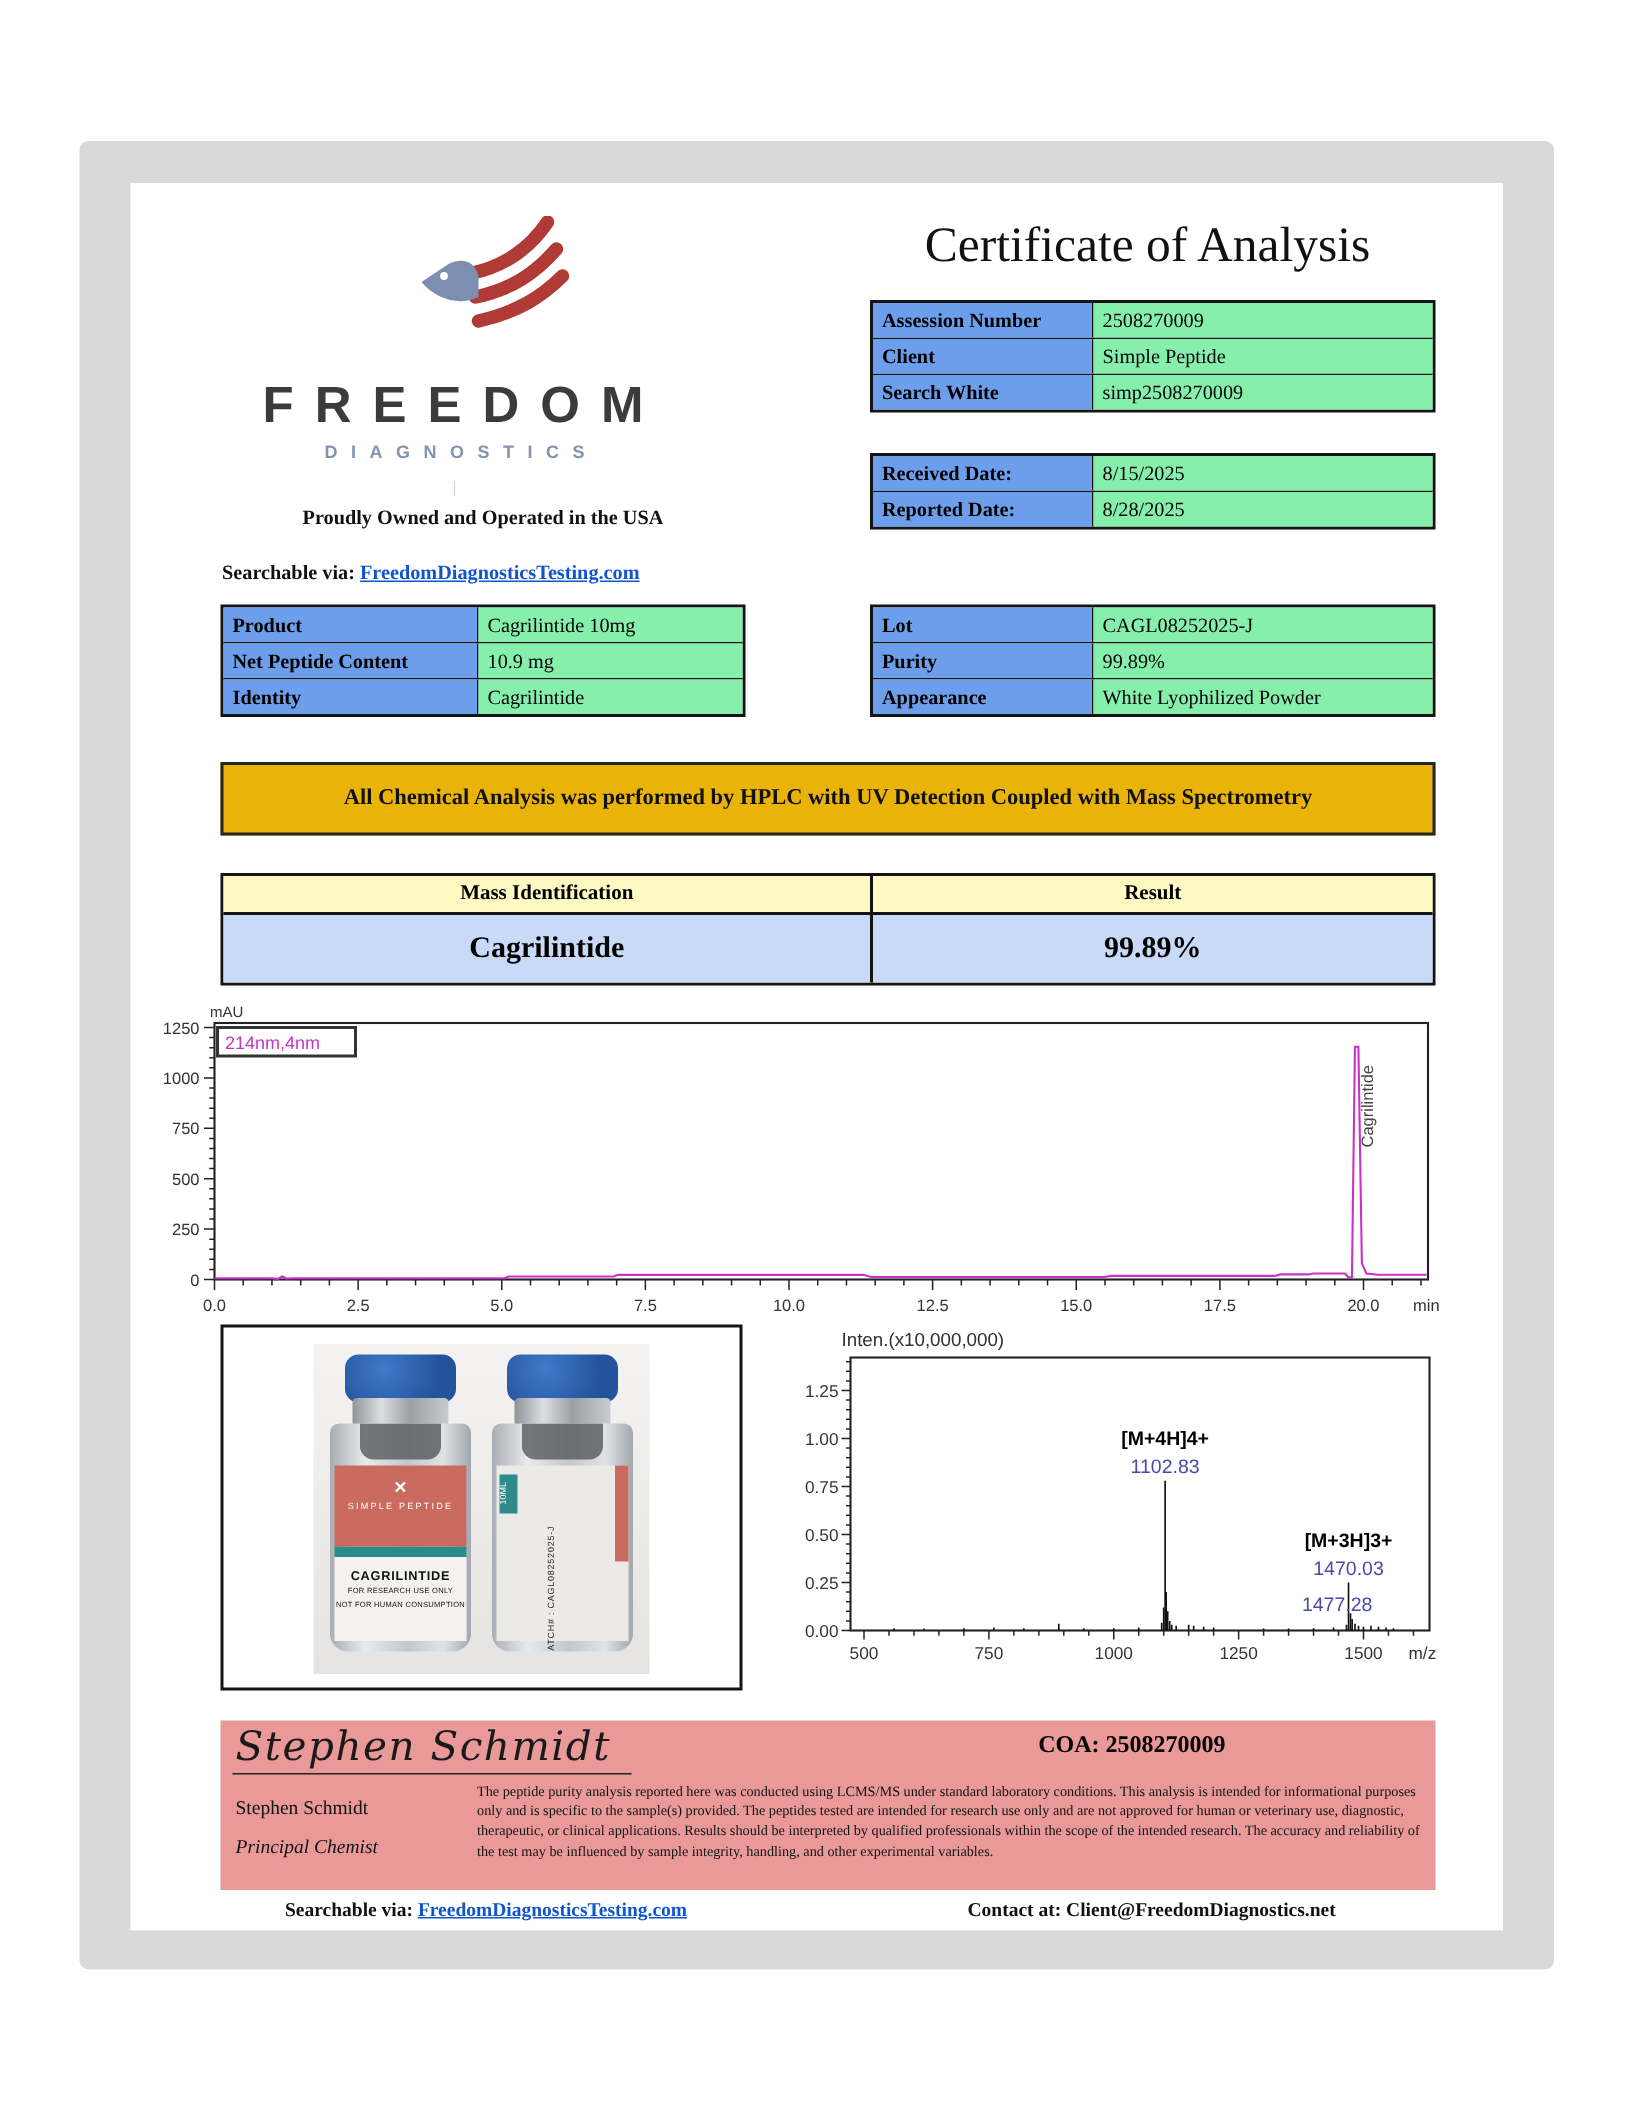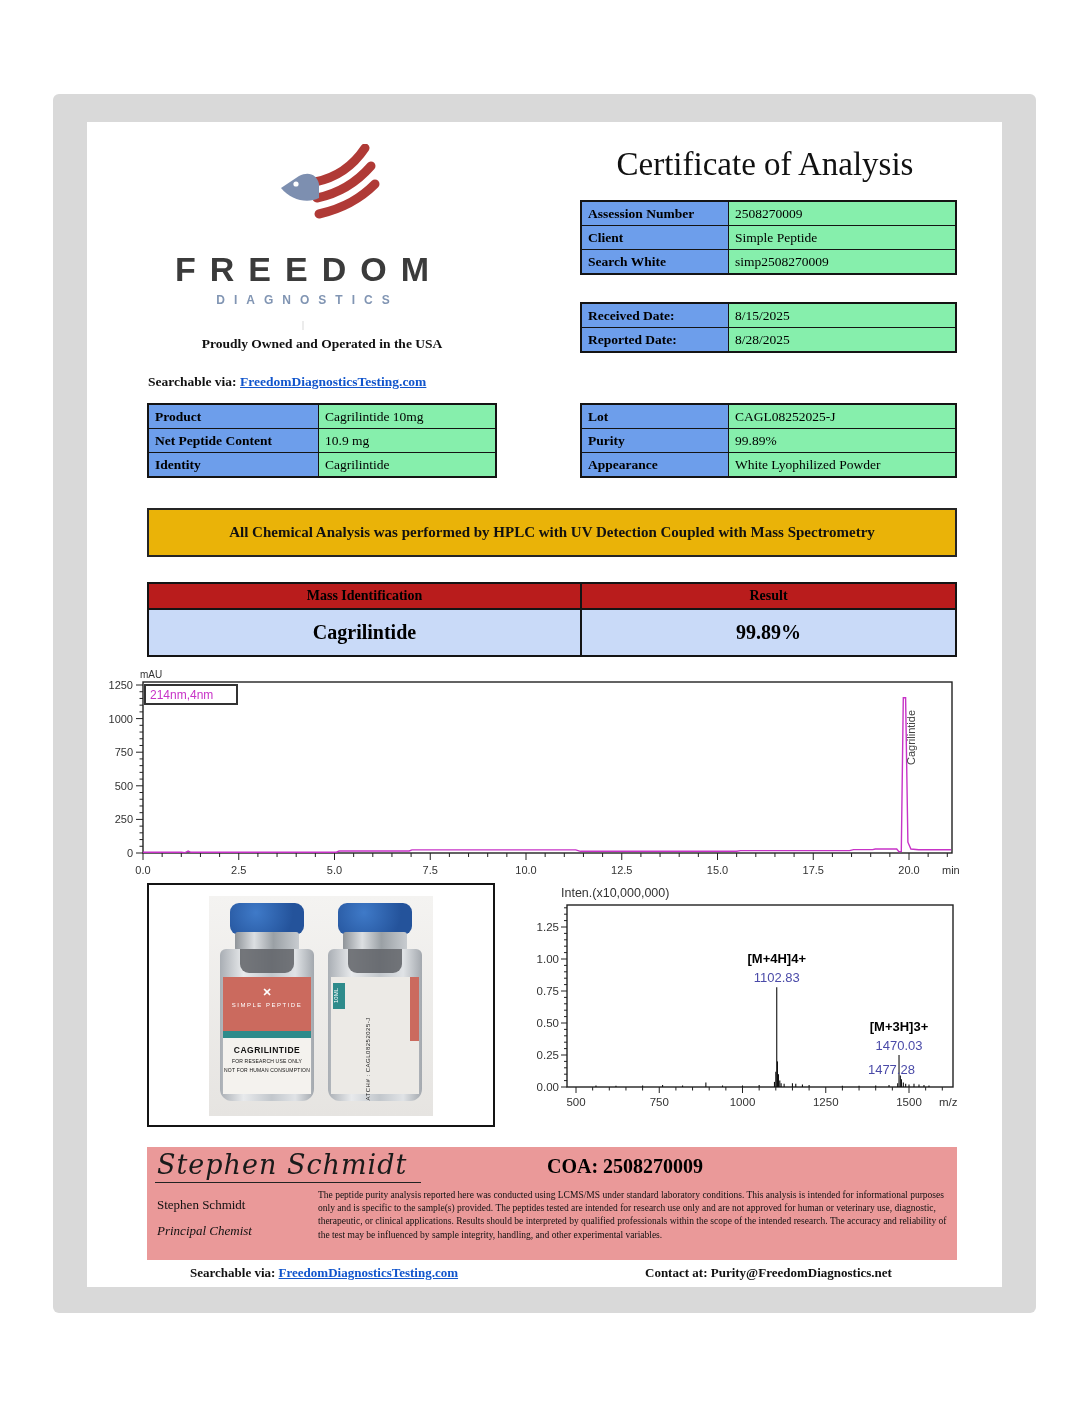--- a/index.html
+++ b/index.html
@@ -34,21 +34,21 @@
   
   .banner { position:absolute; left:60px; top:386px; width:810px; height:49px; background:#eab308; border:2px solid #252525; text-align:center; font-size:15px; font-weight:bold; color:#111; padding-top:14px; }
 
   
   .massid { position:absolute; left:60px; top:460px; width:810px; border:2px solid #141414; }
   .massid .mrow { display:flex; }
   .massid .mhead { border-bottom:2px solid #141414; }
   .massid .mcell { text-align:center; }
   .massid .c1 { width:433px; border-right:2px solid #141414; }
   .massid .c2 { flex:1; }
-  .massid .mhead .mcell { background:#b91c1c; font-weight:bold; font-size:14px; padding:4px 0; }
+  .massid .mhead .mcell { background:#fef9c3; font-weight:bold; font-size:14px; padding:4px 0; }
   .massid .mdata .mcell { background:#c9daf8; font-weight:bold; font-size:20px; padding:11px 0; }
 
   svg text { font-family:"Liberation Sans", sans-serif; }
 
   .chrom-wrap { position:absolute; left:20px; top:546px; }
   .spec-wrap { position:absolute; left:438px; top:757px; }
 
   
   .photo-box { position:absolute; left:60px; top:761px; width:348px; height:244px; border:2px solid #141414; background:#fff; }
   .photo { position:absolute; left:60px; top:11px; width:224px; height:220px; background:linear-gradient(#f4f3f1,#e6e4e1); display:flex; justify-content:center; gap:10px; padding-top:7px; }
@@ -66,21 +66,21 @@
   .lab-name { font-family:"Liberation Sans", sans-serif; font-weight:bold; font-size:8.5px; letter-spacing:.5px; padding-top:7px; }
   .lab-line { font-family:"Liberation Sans", sans-serif; font-size:5px; margin-top:3px; letter-spacing:.2px; }
   .blabel { position:absolute; left:3px; right:3px; top:28px; bottom:7px; background:#eceae6; }
   .batch-text { position:absolute; left:34px; top:8px; height:120px; writing-mode:vertical-rl; transform:rotate(180deg); font-family:"Liberation Sans", sans-serif; font-size:6px; color:#222; letter-spacing:.5px; }
   .size-chip { position:absolute; left:2px; top:6px; width:12px; height:26px; background:#2e8b8b; color:#fff; font-family:"Liberation Sans", sans-serif; font-size:6px; writing-mode:vertical-rl; transform:rotate(180deg); text-align:center; padding-top:2px; }
   .back-sliver { position:absolute; right:0; top:0; width:9px; height:64px; background:#cb6a5e; }
 
   
   .sig-box { position:absolute; left:60px; top:1025px; width:810px; height:113px; background:#ea9999; }
   .sig-script { position:absolute; left:8px; top:2px; font-family:"DejaVu Serif", serif; font-style:italic; font-size:27px; color:#1a1a1a; border-bottom:1.5px solid #222; padding:0 14px 2px 2px; letter-spacing:1px; }
-  .sig-coa { position:absolute; left:400px; top:8px; width:270px; text-align:left; font-size:20px; font-weight:bold; color:#000; }
+  .sig-coa { position:absolute; left:400px; top:8px; width:270px; text-align:right; font-size:16px; font-weight:bold; color:#000; }
   .sig-name { position:absolute; left:10px; top:50px; font-size:13px; color:#111; }
   .sig-role { position:absolute; left:10px; top:76px; font-size:13px; color:#111;font-style:italic; }
   .sig-disclaimer { position:absolute; left:171px; top:42px; width:638px; font-size:9.5px; line-height:13.2px; color:#111; text-align:left; }
 
   .footer-search { position:absolute; left:103px; top:1143px; font-size:13px; font-weight:bold; color:#111; }
   .footer-contact { position:absolute; left:558px; top:1143px; font-size:13px; font-weight:bold; color:#111; }
 </style>
 </head>
 <body>
 
@@ -427,17 +427,17 @@
       <div class="sig-role">Principal Chemist</div>
       <div class="sig-disclaimer">The peptide purity analysis reported here was conducted using LCMS/MS under standard laboratory conditions. This analysis is intended for informational purposes only and is specific to the sample(s) provided. The peptides tested are intended for research use only and are not approved for human or veterinary use, diagnostic, therapeutic, or clinical applications. Results should be interpreted by qualified professionals within the scope of the intended research. The accuracy and reliability of the test may be influenced by sample integrity, handling, and other experimental variables.</div>
     </div>
 
     <div class="footer-search">
       <span>Searchable via:</span>
       <a href="#" class="doc-link">FreedomDiagnosticsTesting.com</a>
     </div>
     <div class="footer-contact">
       <span>Contact at:</span>
-      <span>Purity@FreedomDiagnostics.net</span>
+      <span>Client@FreedomDiagnostics.net</span>
     </div>
 
   </div>
 </div>
 
 </body></html>

